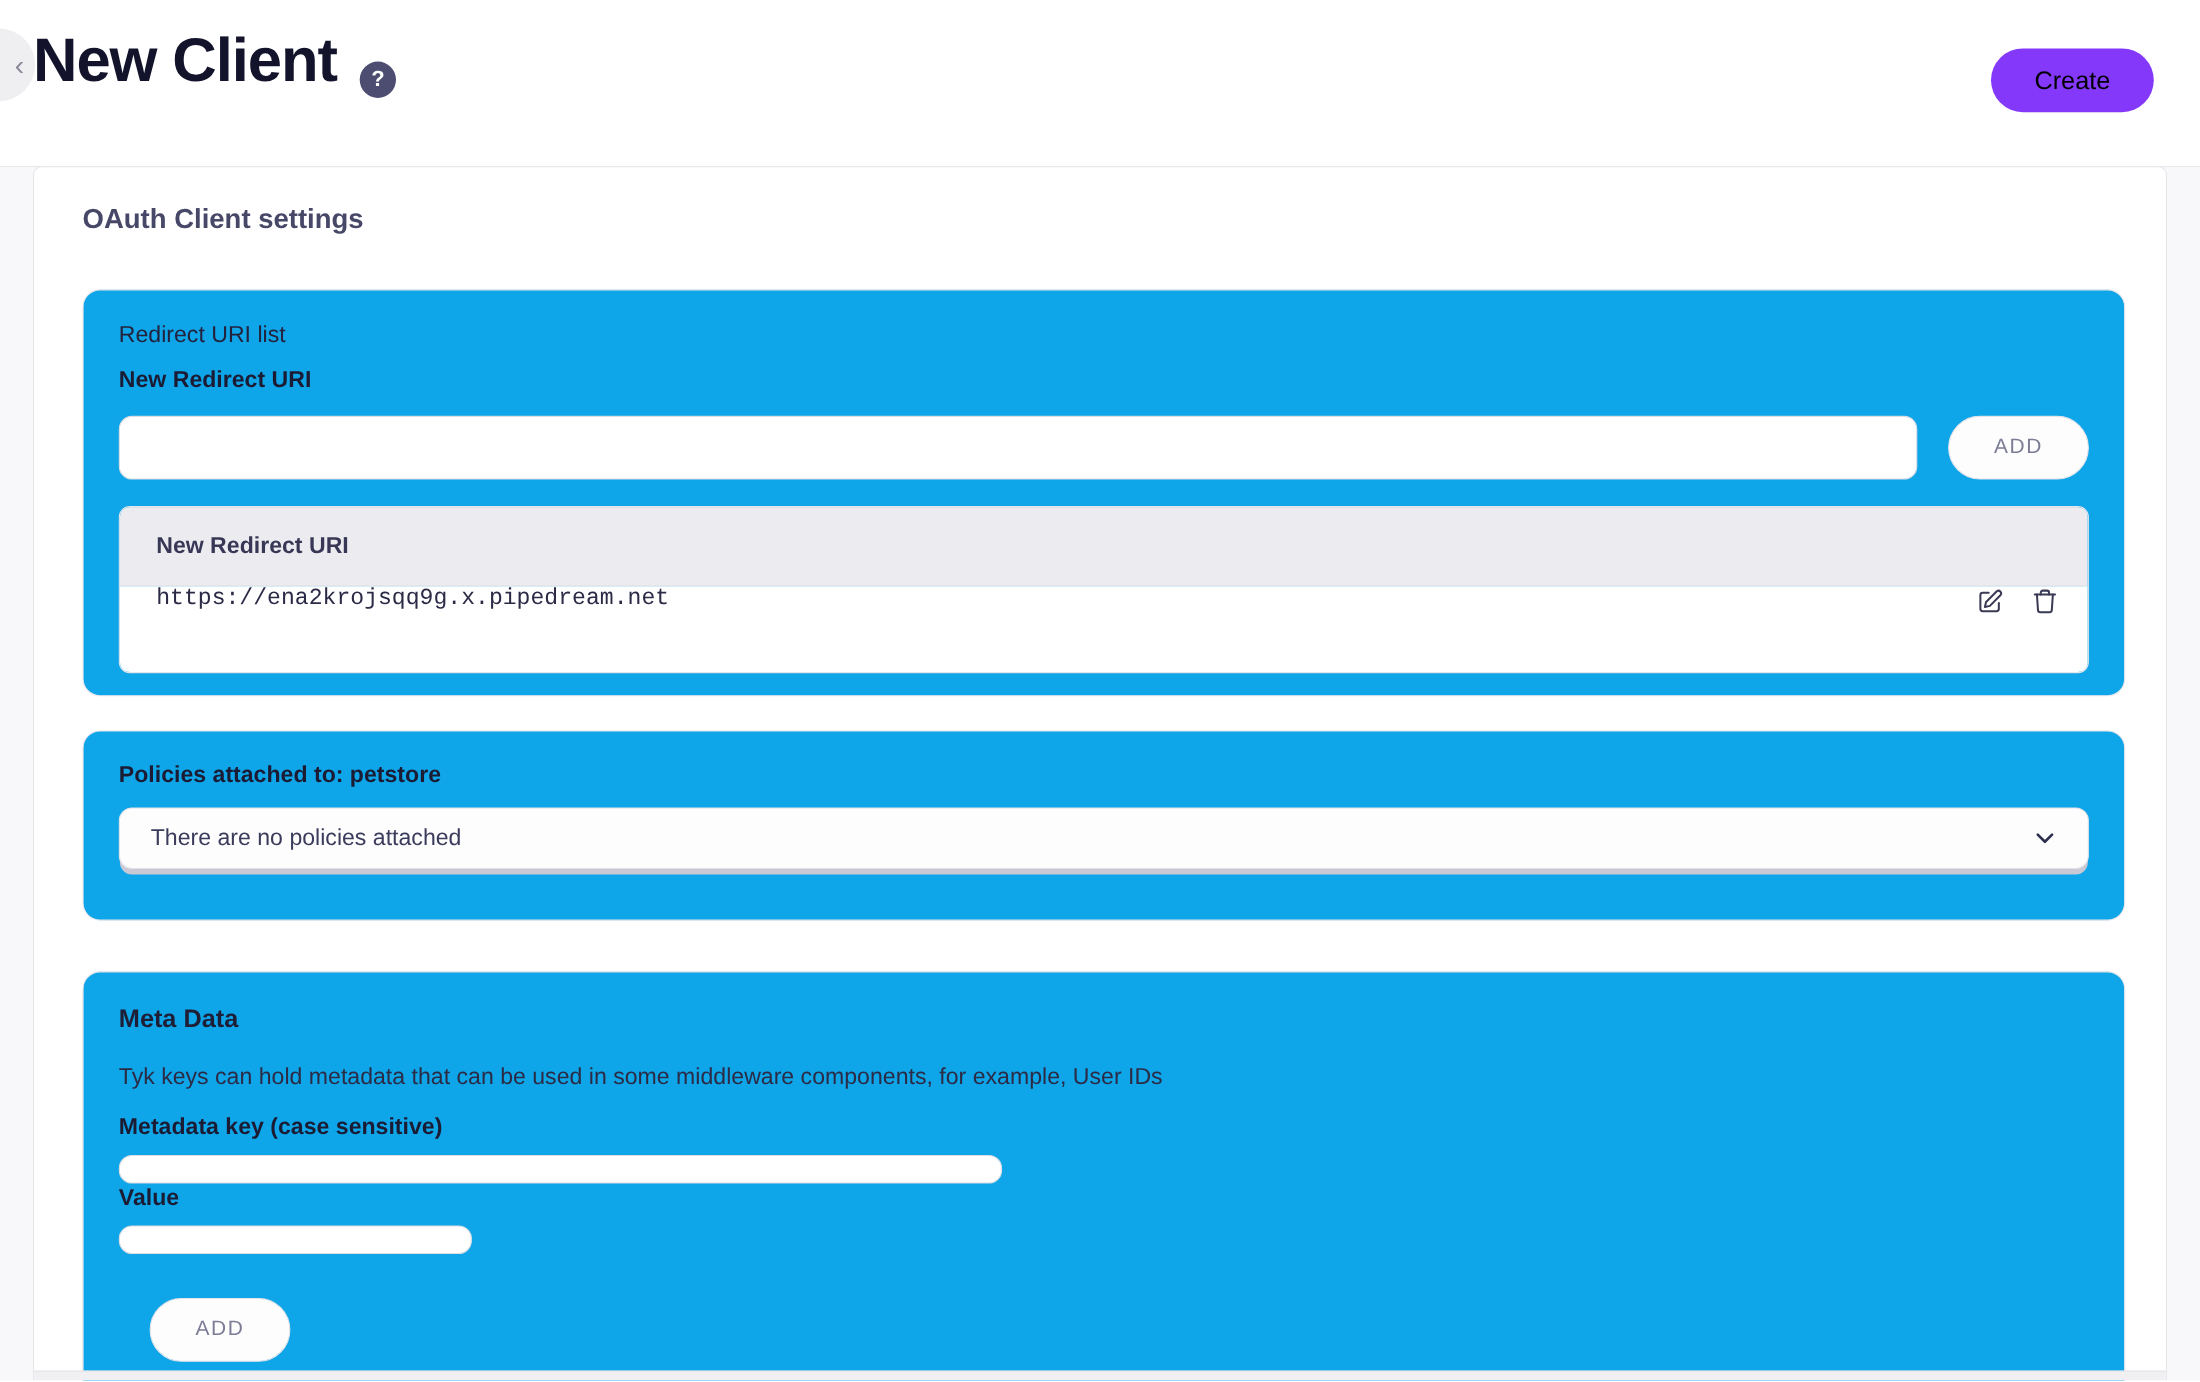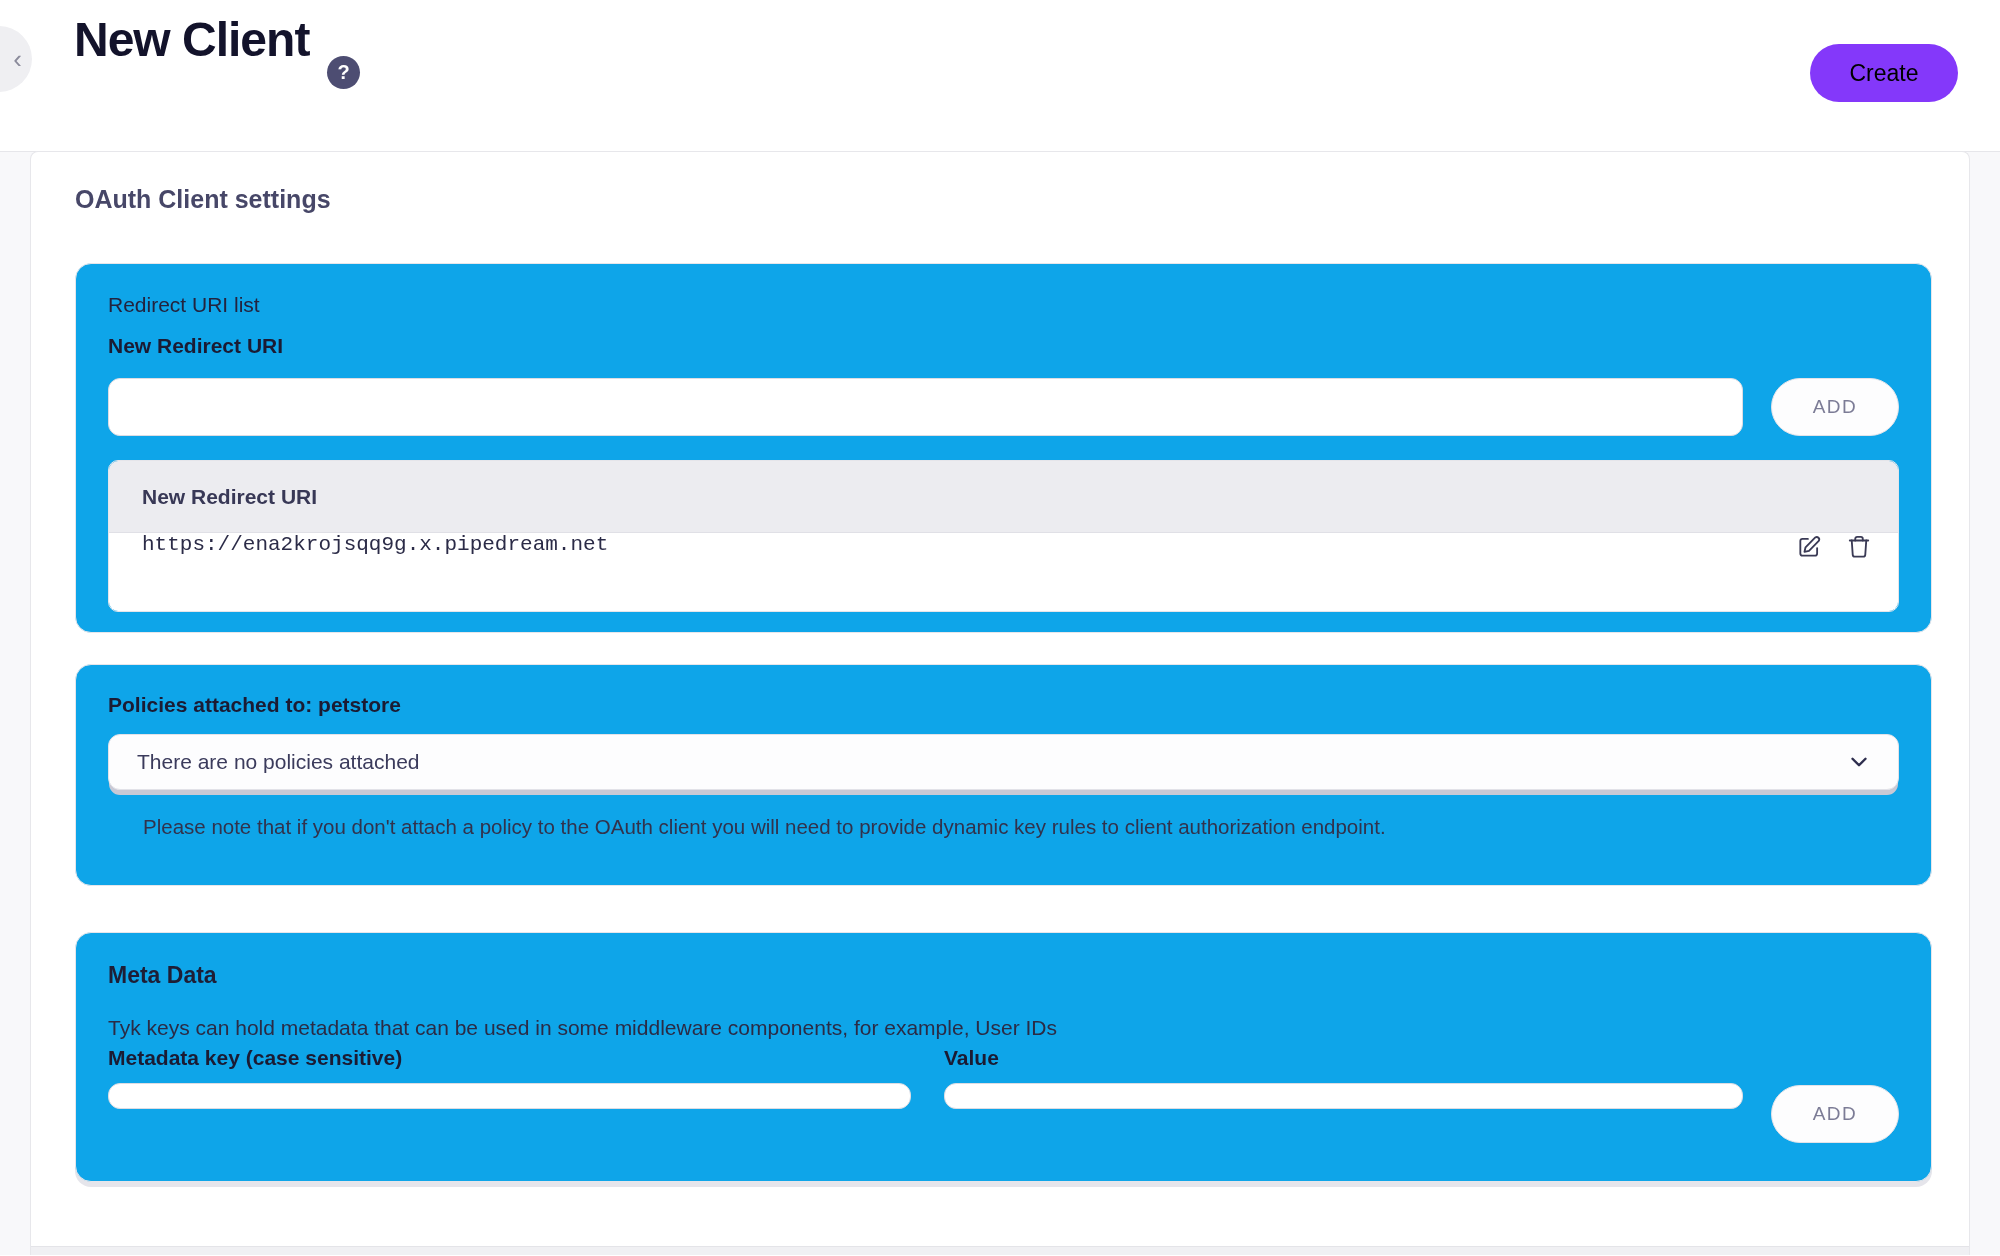--- a/index.html
+++ b/index.html
@@ -27,26 +27,25 @@
     background: #EFEFF2;
     border: none;
     color: #8A8A9A;
     font-size: 26px;
     text-align: right;
     padding-right: 10px;
     cursor: pointer;
   }
   .page-title {
     position: absolute;
-    left: 30px; top: 12px;
-    font-size: 48px;
+    left: 30px; top: 22px;
+    font-size: 56px;
     font-weight: 700;
     letter-spacing: -1px;
     color: #13132B;
-    margin-left: 44px;
   }
   .help-badge {
     position: absolute;
     left: 327px; top: 56px;
     width: 33px; height: 33px;
     border-radius: 50%;
     background: #4D4D72;
     color: #ffffff;
     font-size: 20px;
     font-weight: 700;
@@ -187,21 +186,21 @@
   .select-box svg { width: 26px; height: 26px; color: #2E2E4E; }
   .policy-note {
     margin: 25px 0 0 35px;
     font-size: 20.5px;
     color: #32324C;
   }
 
   
   .meta-title { font-size: 23px; font-weight: 700; color: #1E1E36; line-height: 28px; }
   .meta-desc  { margin-top: 26px; font-size: 21px; color: #2B2B45; line-height: 26px; }
-  .meta-row   { display: flex; margin-top: 4px; align-items: flex-start; }
+  .meta-row   { display: flex; margin-top: 20px; align-items: flex-start; flex-direction: column; }
   .meta-field { display: flex; flex-direction: column; }
   .meta-field .field-label { margin-bottom: 12px; }
   .meta-field-key   { width: 803px; margin-right: 33px; }
   .meta-field-value { flex: 1; }
   .meta-field .text-input { height: 62px; width: 100%; }
   .meta-add { margin-top: 40px; }
 
   .bottom-strip {
     position: absolute;
     left: 0; right: 0; bottom: 0;
@@ -256,21 +255,20 @@
     </div>
 
     <div class="card card-policies">
       <div class="label-bold">Policies attached to: petstore</div>
       <div class="select-box">
         <span>There are no policies attached</span>
         <svg viewBox="0 0 24 24" fill="none" stroke="currentColor" stroke-width="2.2" stroke-linecap="round" stroke-linejoin="round">
           <polyline points="6 9 12 15 18 9"></polyline>
         </svg>
       </div>
-      <div class="policy-note">Please note that if you don't attach a policy to the OAuth client you will need to provide dynamic key rules to client authorization endpoint.</div>
     </div>
 
     <div class="card card-meta">
       <div class="meta-title">Meta Data</div>
       <div class="meta-desc">Tyk keys can hold metadata that can be used in some middleware components, for example, User IDs</div>
       <div class="meta-row">
         <div class="meta-field meta-field-key">
           <span class="label-bold field-label">Metadata key (case sensitive)</span>
           <input class="text-input" type="text" value="" style="">
         </div>

